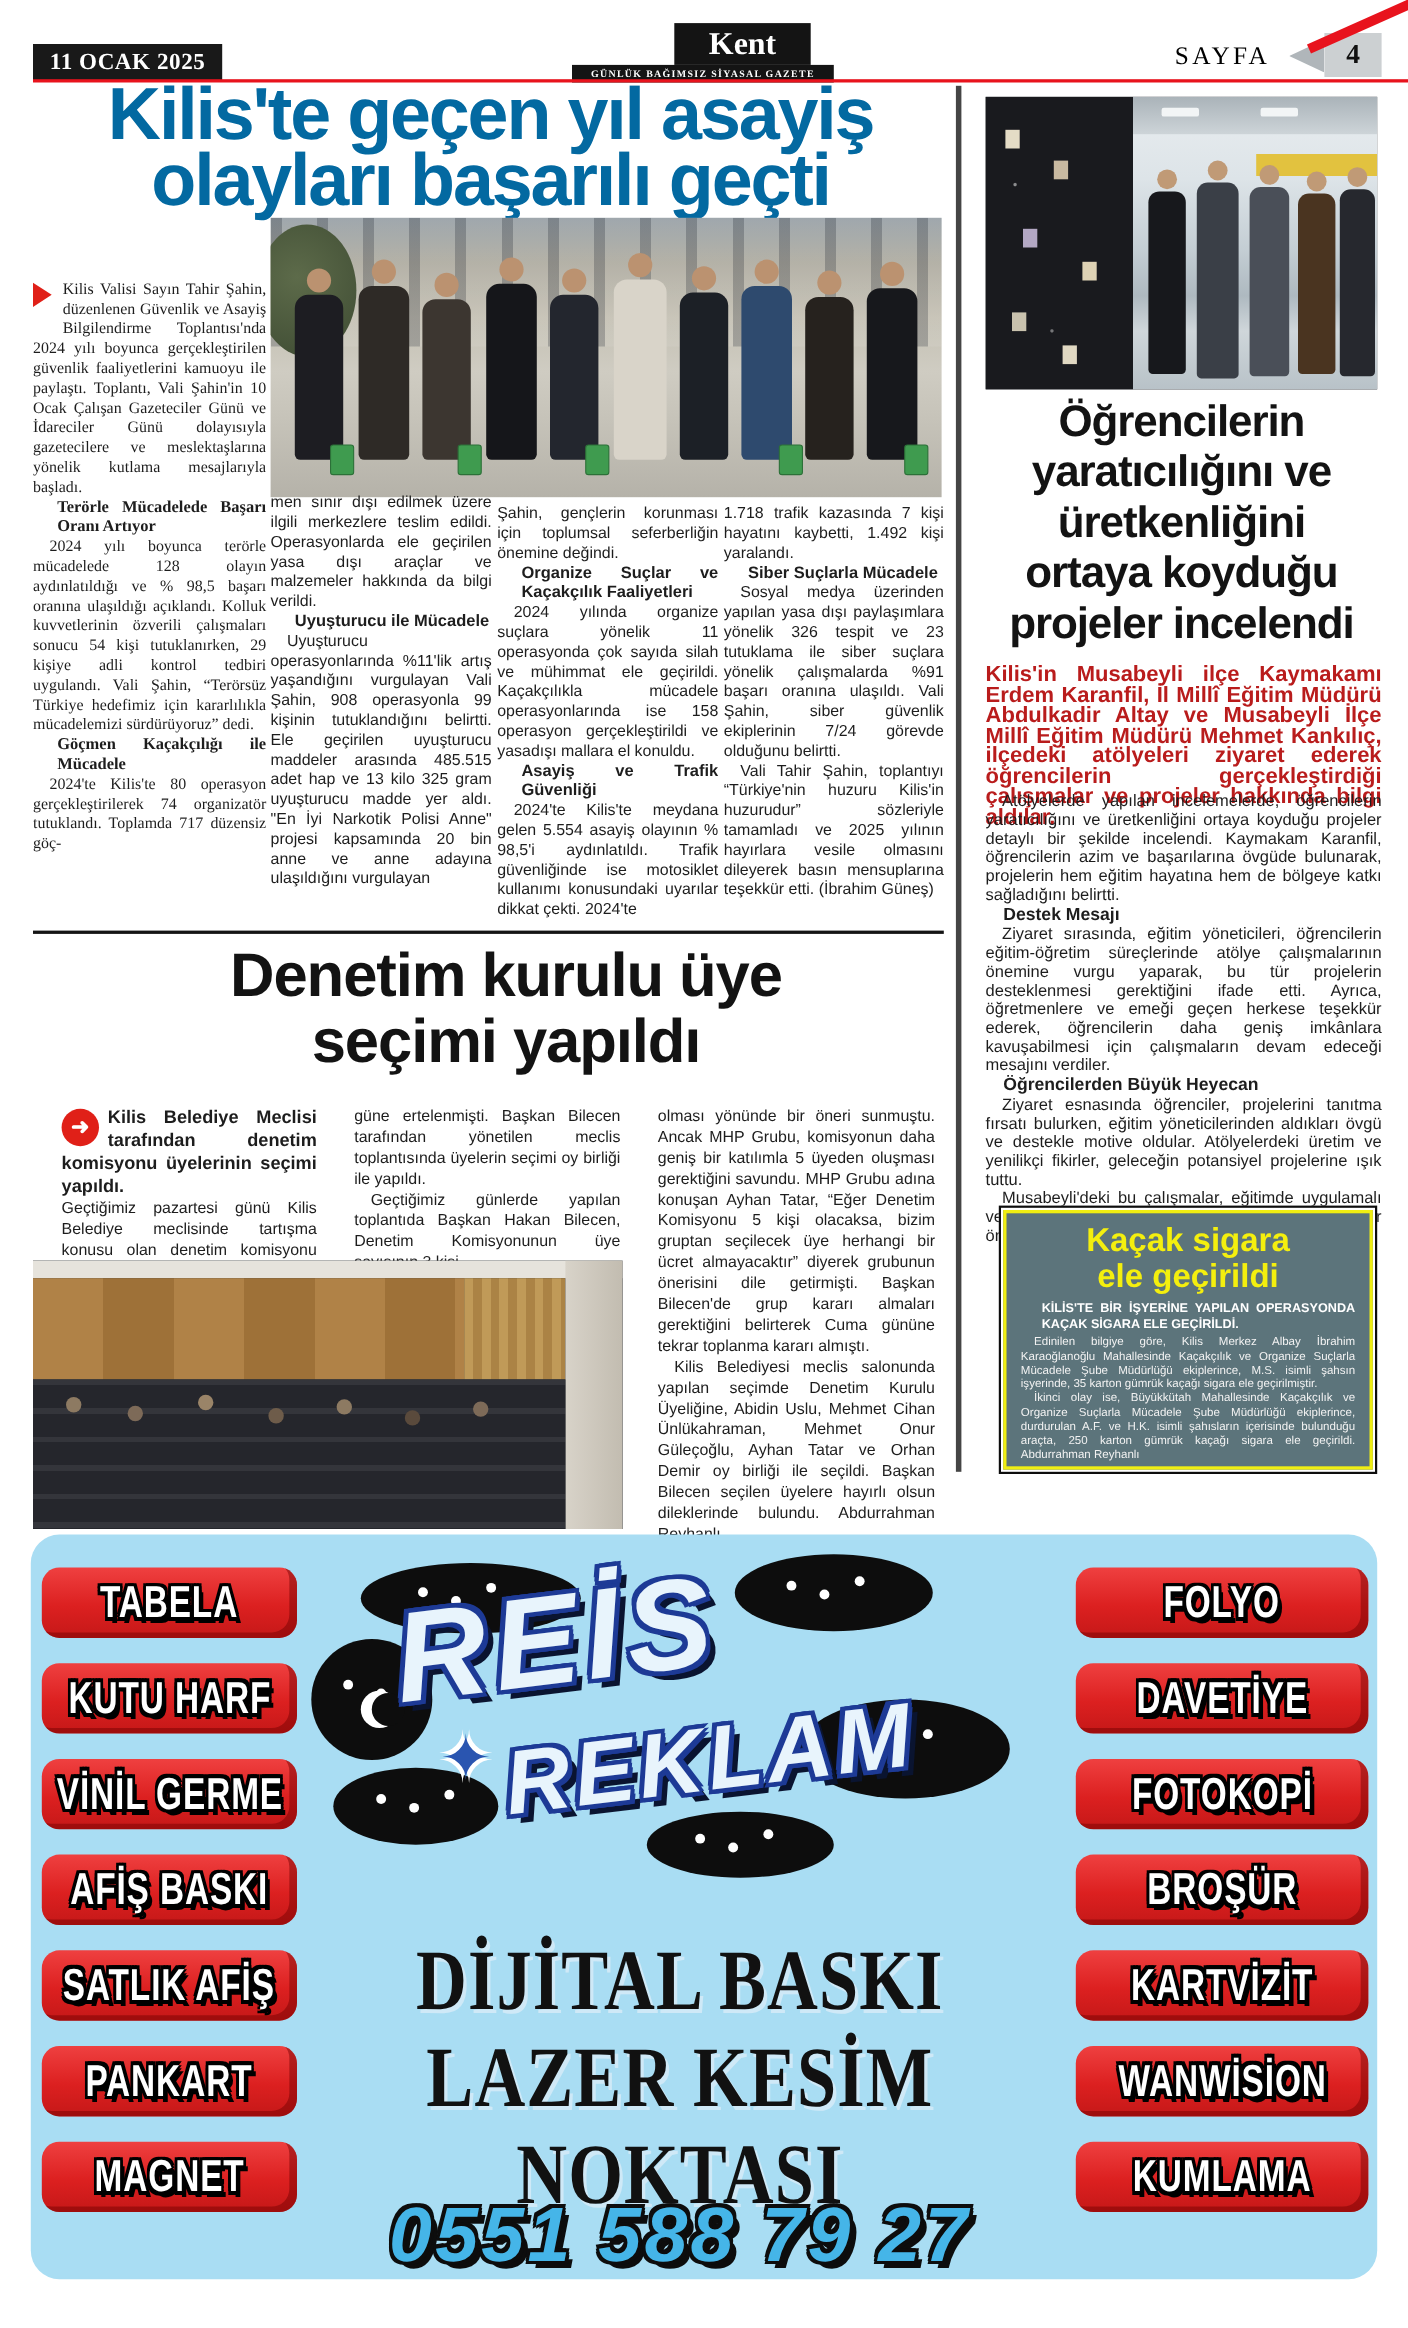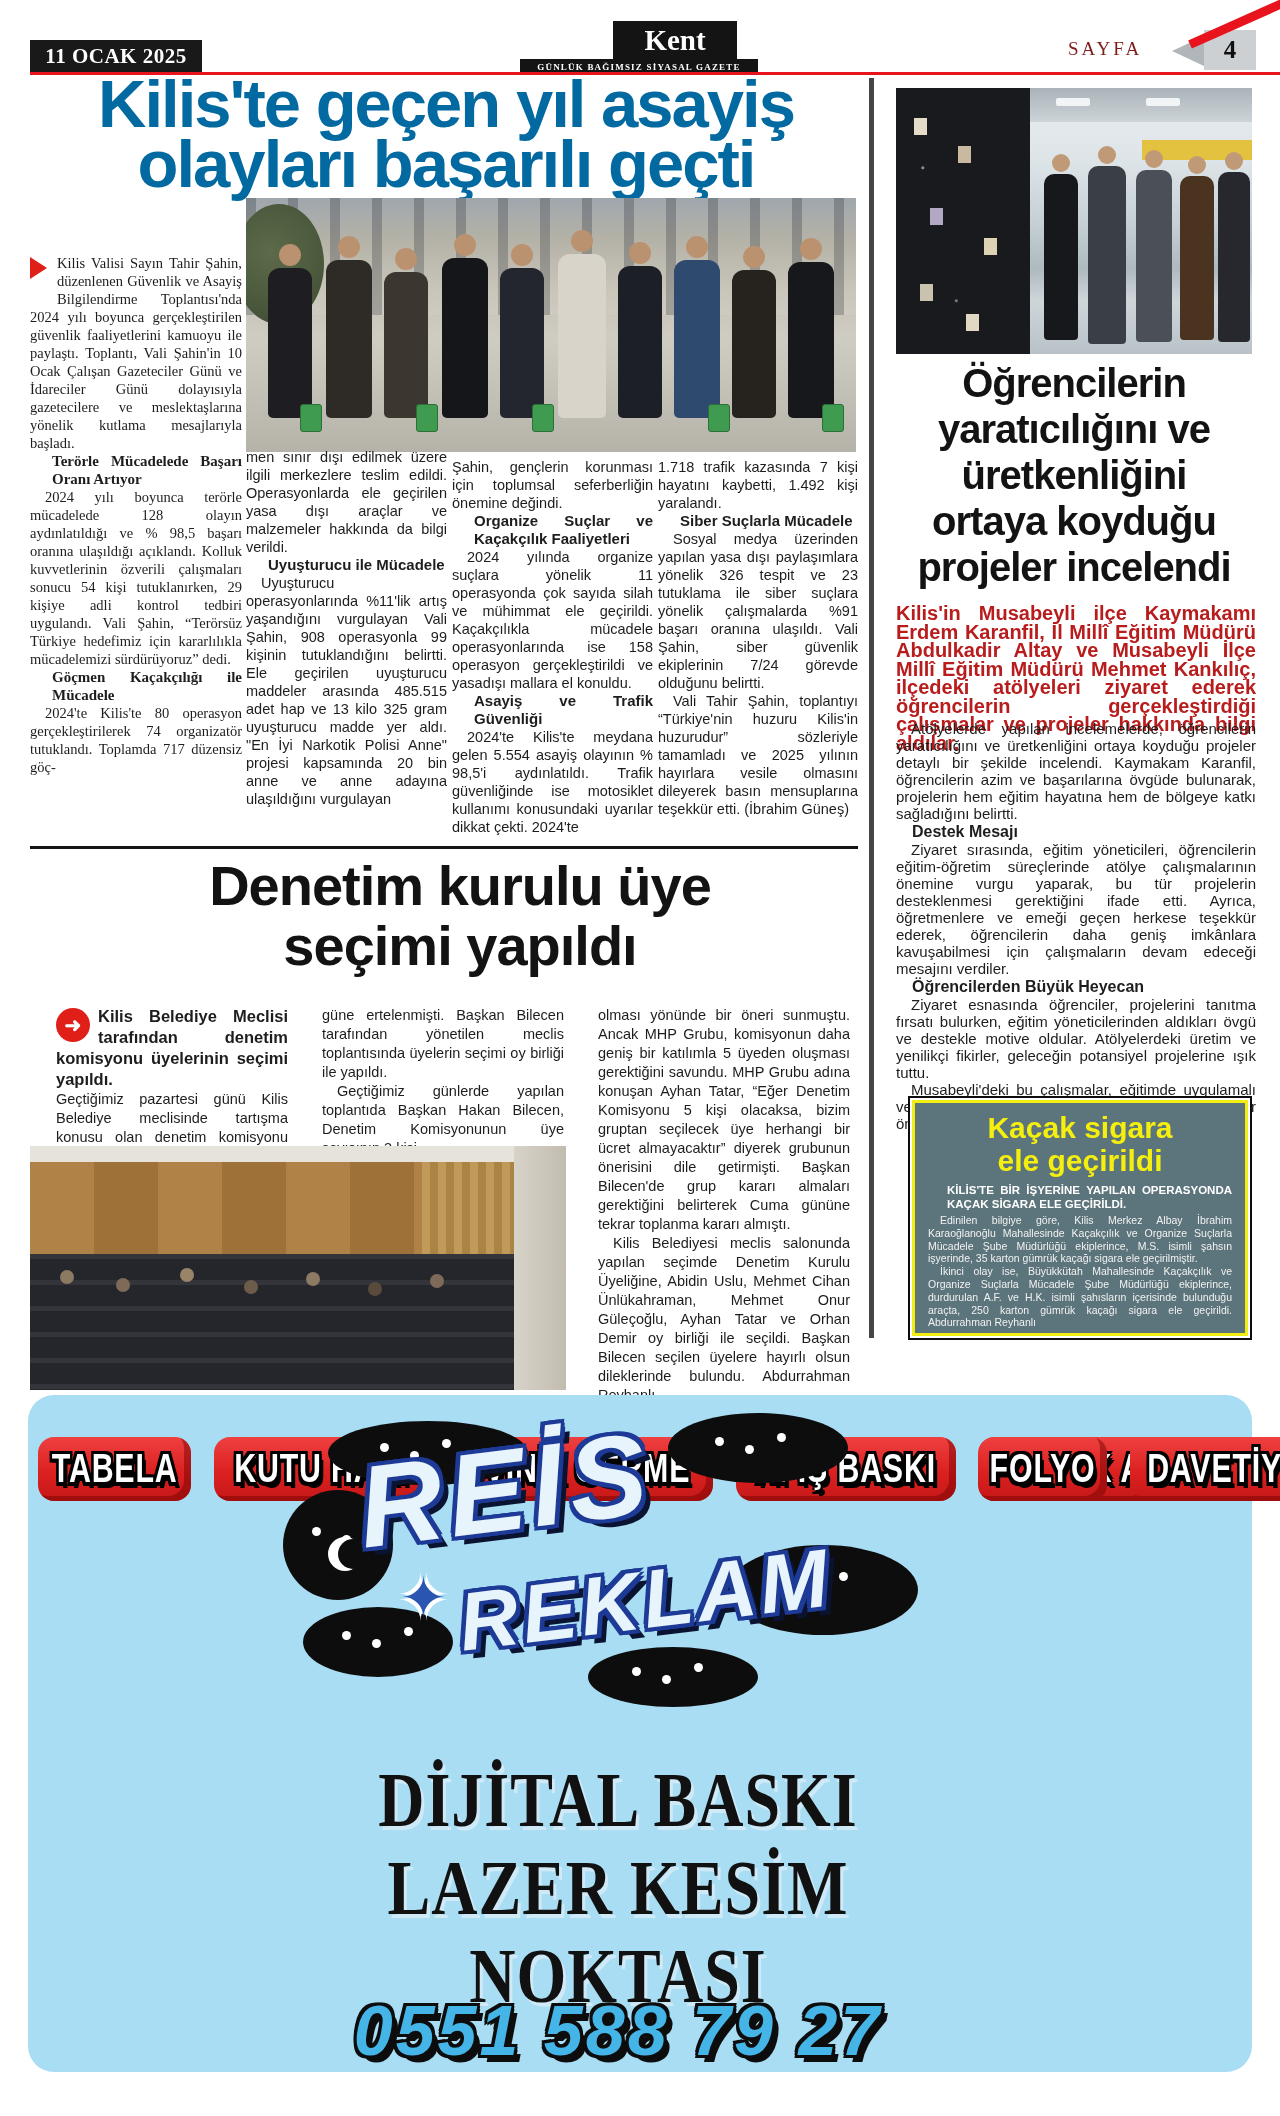--- a/index.html
+++ b/index.html
@@ -11,21 +11,21 @@
   .date-box{left:30px;top:40px;width:172px;height:33px;background:#191919;color:#fff;
     font-family:"Liberation Serif",serif;font-weight:700;font-size:21px;
     display:flex;align-items:center;justify-content:center;letter-spacing:.5px;}
   .red-line{left:30px;top:72px;width:1250px;height:3px;background:#e8131d;}
   .kent-box{left:577px;top:21px;width:124px;height:38px;background:#141414;color:#fff;
     font-family:"Liberation Serif",serif;font-weight:700;font-size:29px;
     display:flex;align-items:center;justify-content:center;margin-left:36px;}
   .tagline-box{left:520px;top:59px;width:238px;height:16px;background:#141414;color:#fff;
     font-family:"Liberation Serif",serif;font-weight:700;font-size:9px;letter-spacing:1.2px;
     display:flex;align-items:center;justify-content:center;}
-  .sayfa{left:1068px;top:38px;font-family:"Liberation Serif",serif;font-size:19px;color:#7f1d1d;letter-spacing:3px;}
+  .sayfa{left:1068px;top:38px;font-family:"Liberation Serif",serif;font-size:23px;color:#000000;letter-spacing:3px;}
   .pennant{left:1172px;top:36px;width:32px;height:30px;background:#b0b6ba;
     clip-path:polygon(100% 0,100% 100%,0 50%);}
   .pagenum{left:1204px;top:30px;width:52px;height:40px;background:#ccd0d2;color:#101010;
     font-family:"Liberation Serif",serif;font-weight:700;font-size:25px;
     display:flex;align-items:center;justify-content:center;}
   .corner-stripe{left:1190px;top:40px;width:170px;height:9px;background:#e8131d;
     transform:rotate(-24deg);transform-origin:left center;}
 
   
   .headline-main{left:32px;top:74px;width:828px;text-align:center;font-weight:700;
@@ -107,21 +107,21 @@
   .photo-council .curtain{position:absolute;left:392px;top:16px;width:92px;height:92px;
     background:repeating-linear-gradient(90deg,#c09a58 0 8px,#ab8345 8px 16px);}
   .photo-council .column{position:absolute;left:484px;top:0;width:52px;height:100%;
     background:linear-gradient(90deg,#d8d3c9,#c2bcb0);}
   .photo-council .seats{position:absolute;left:0;top:108px;width:484px;height:136px;background:#25262c;
     background-image:repeating-linear-gradient(180deg,rgba(255,255,255,.07) 0 5px,transparent 5px 26px);}
   .head{position:absolute;width:14px;height:14px;border-radius:50%;}
 
   
   .ad{left:28px;top:1395px;width:1224px;height:677px;background:#a9ddf3;border-radius:26px;}
-  .ribbon-col{position:absolute;top:42px;display:flex;flex-direction:row;gap:23px;}
+  .ribbon-col{position:absolute;top:30px;display:flex;flex-direction:column;gap:23px;}
   .ribbon-col.left{left:10px;width:232px;}
   .ribbon-col.right{left:950px;width:266px;}
   .ribbon{height:64px;border-radius:16px;display:flex;align-items:center;justify-content:center;
     background:linear-gradient(180deg,#ef4040,#dc2020 55%,#c51818);
     box-shadow:inset -7px -5px 0 rgba(110,0,0,.45);}
   .ribbon span{white-space:nowrap;font-weight:700;font-size:37px;color:#fff;letter-spacing:1px;
     transform:scaleX(.82) scaleY(1.1);
     text-shadow:-3px -3px 0 #000,3px -3px 0 #000,-3px 3px 0 #000,3px 3px 0 #000,
       -3px 0 0 #000,3px 0 0 #000,0 -3px 0 #000,0 3px 0 #000,5px 5px 0 #000;}
   .cloud{position:absolute;background:#0d0d0d;border-radius:50%;}

